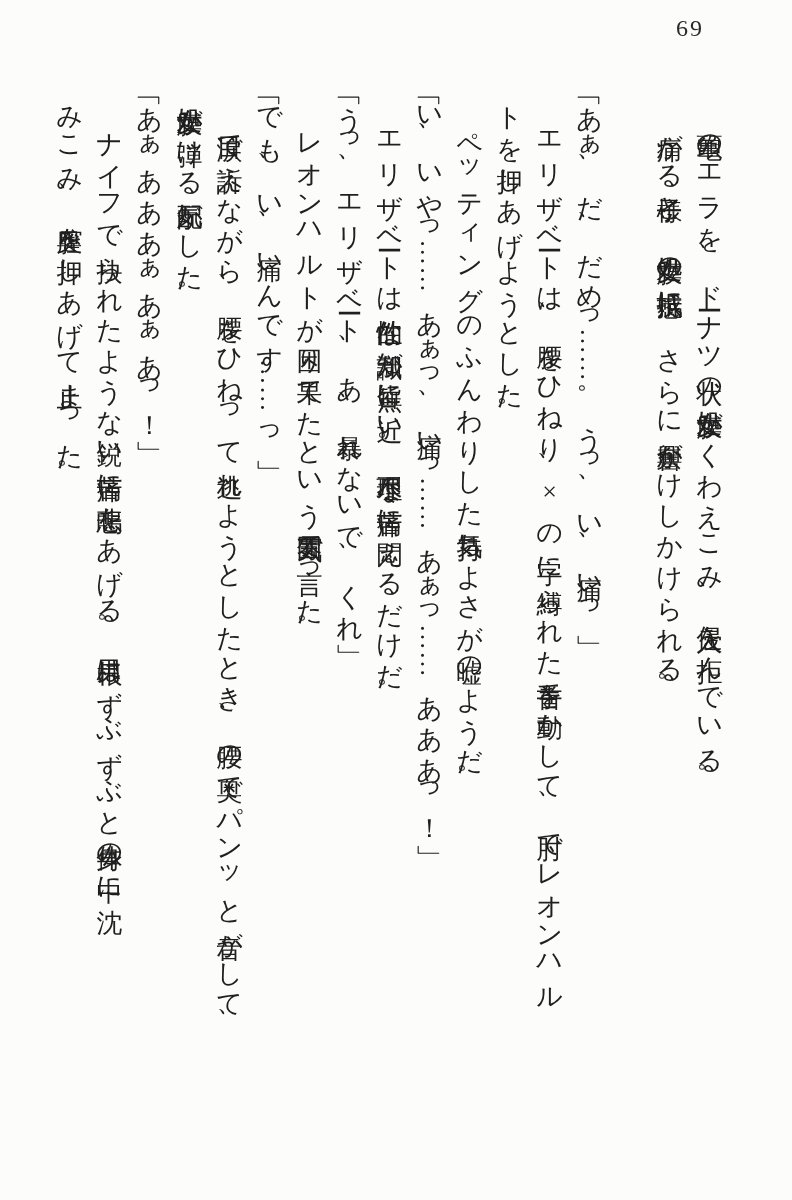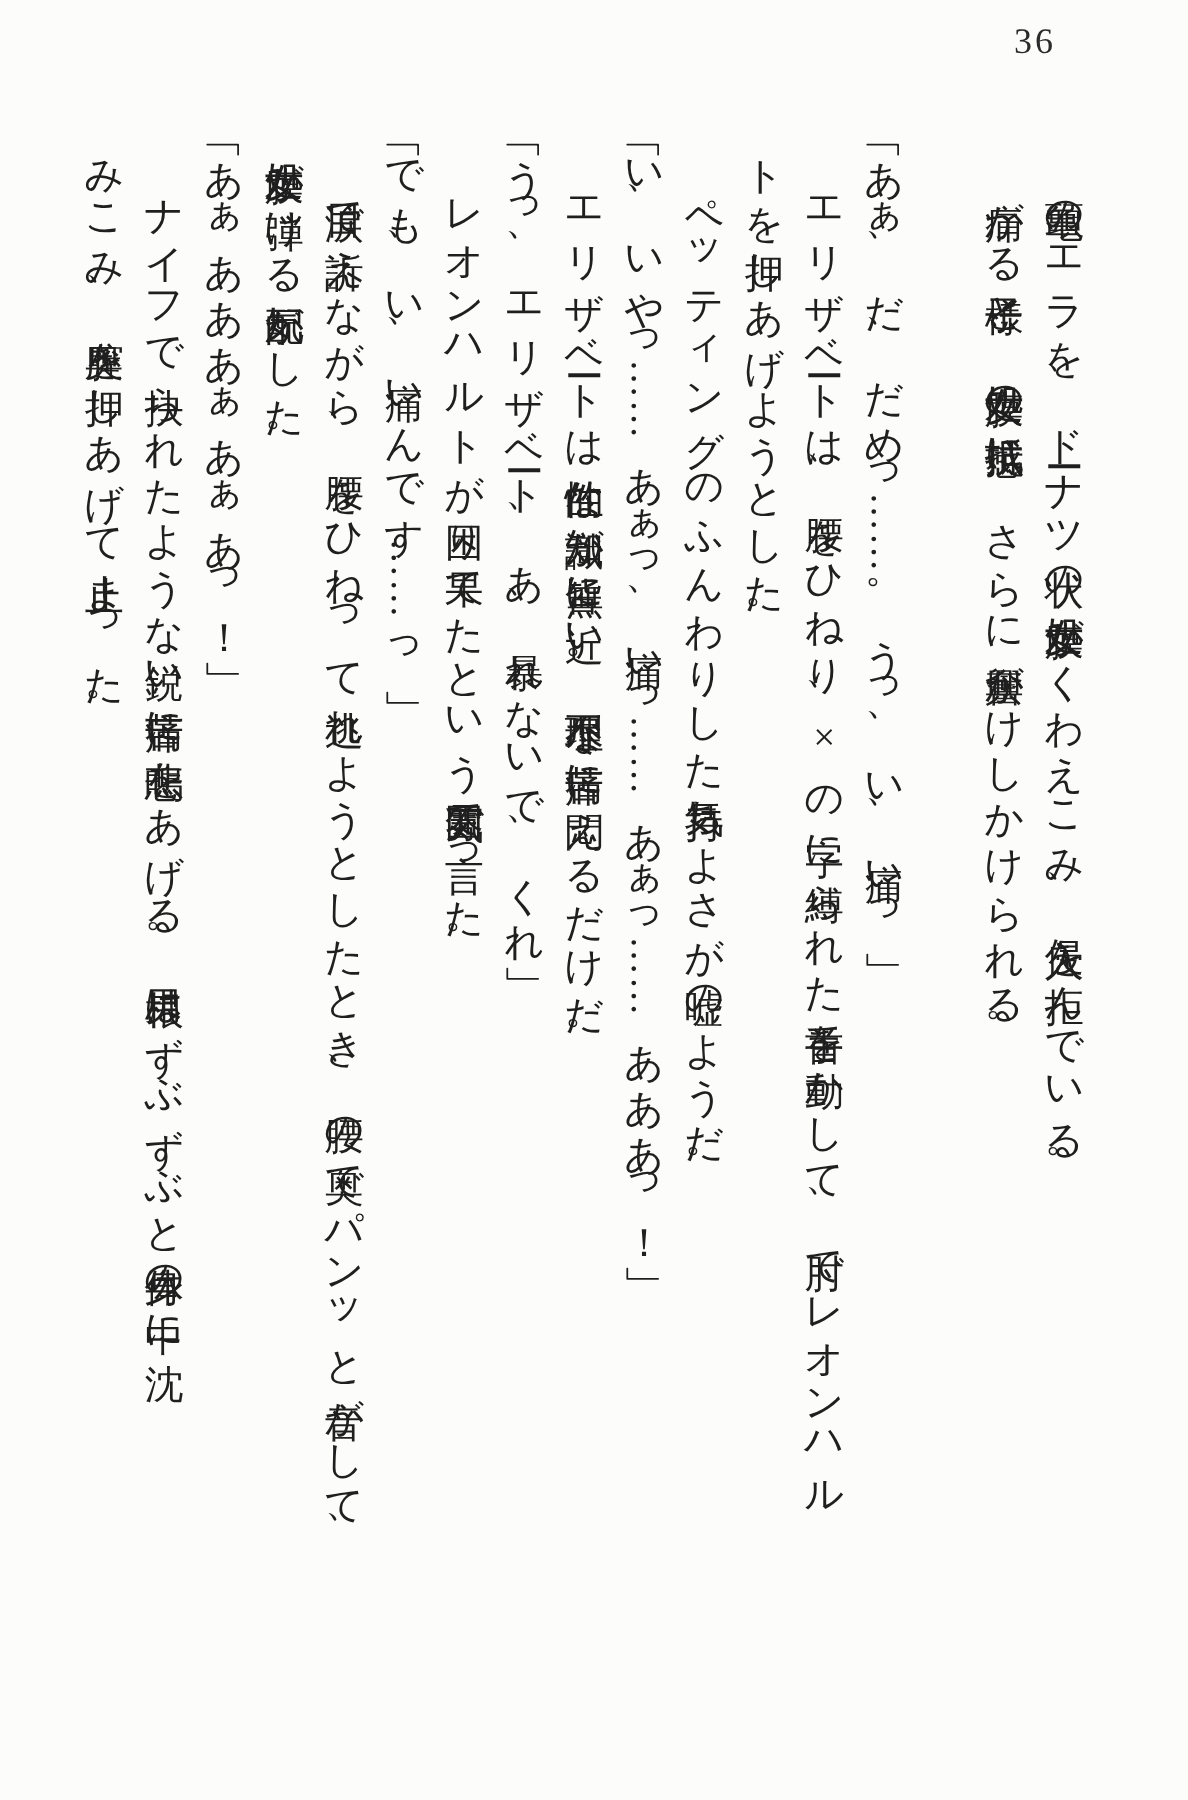--- a/index.html
+++ b/index.html
@@ -40,21 +40,21 @@
   }
   .para { margin: 0; padding: 0; }
   .line { white-space: pre; margin: 0; }
   .line.indent { text-indent: 27px; }
   .line.blank { width: 40px; min-width: 40px; }
 </style>
 </head>
 <body>
 
 <div class="page">
-  <div class="page-number">36</div>
+  <div class="page-number">69</div>
   <div class="text-block" id="text-block">
       <div class="para">
         <div class="line indent">亀頭のエラを、ドーナツ状の処女膜がくわえこみ、侵入を拒んでいる。</div>
       </div>
       <div class="para">
         <div class="line indent">痛がる様子と、処女膜の抵抗感に、さらに興奮がけしかけられる。</div>
       </div>
       <div class="para">
         <div class="line blank"></div>
       </div>

